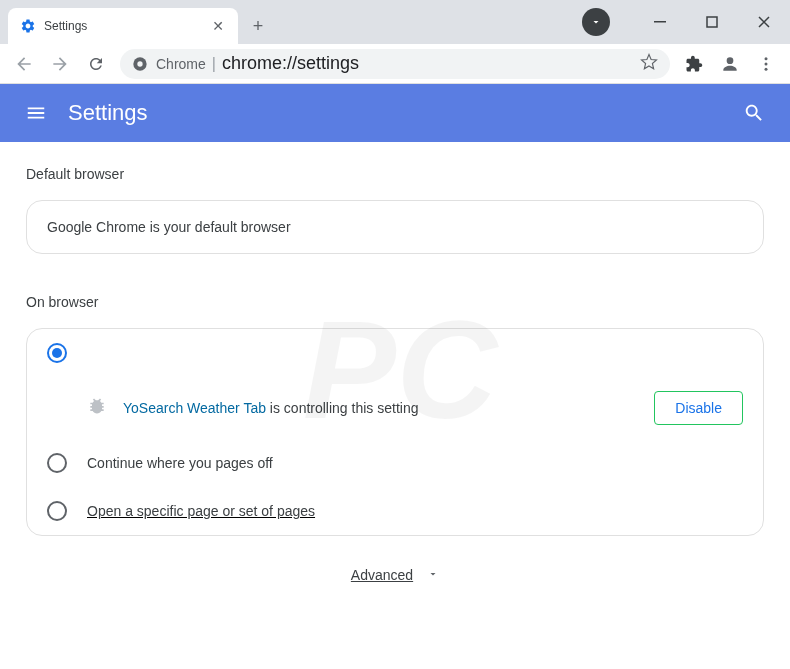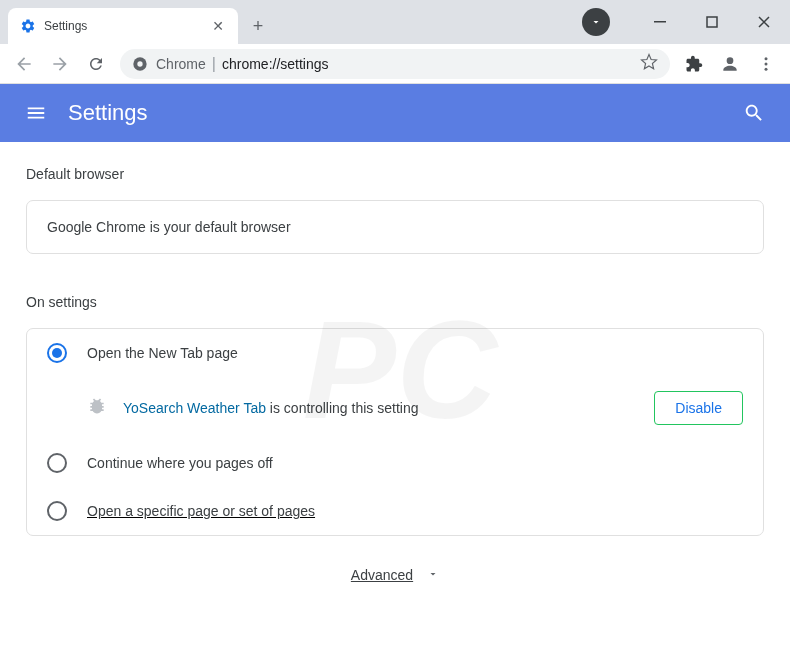--- a/index.html
+++ b/index.html
@@ -17,35 +17,35 @@
 .shield-btn { width: 28px; height: 28px; border-radius: 50%; background: #3c4043; display: flex; align-items: center; justify-content: center; margin-right: 20px; }
 
 
 .navbar { height: 40px; background: #fff; display: flex; align-items: center; padding: 0 8px; border-bottom: 1px solid #e0e0e0; gap: 4px; }
 .nav-btn { width: 32px; height: 32px; display: flex; align-items: center; justify-content: center; color: #9aa0a6; border-radius: 50%; cursor: pointer; }
 .nav-btn.active { color: #5f6368; }
 .omnibox { flex: 1; height: 30px; background: #f1f3f4; border-radius: 15px; display: flex; align-items: center; padding: 0 12px; margin: 0 4px; }
 .omni-icon { margin-right: 8px; color: #5f6368; display: flex; align-items: center; }
 .omni-prefix { color: #5f6368; font-size: 14px; }
 .omni-sep { color: #9aa0a6; margin: 0 6px; }
-.omni-url { color: #202124; font-size: 14px; }
+.omni-url { color: #202124; font-size: 18px; }
 .omni-star { margin-left: auto; color: #5f6368; cursor: pointer; }
 .toolbar-icon { width: 32px; height: 32px; display: flex; align-items: center; justify-content: center; color: #5f6368; border-radius: 50%; cursor: pointer; }
 
 
 .header { height: 58px; background: #5a7de2; display: flex; align-items: center; padding: 0 16px; color: #fff; }
 .menu-icon { width: 40px; height: 40px; display: flex; align-items: center; justify-content: center; cursor: pointer; margin-right: 12px; }
 .header-title { font-size: 22px; font-weight: 400; flex: 1; }
 .search-icon { width: 40px; height: 40px; display: flex; align-items: center; justify-content: center; cursor: pointer; }
 
 
 .content-wrap { height: 666px; overflow-y: scroll; background: #fff; }
 .content { padding: 20px 26px 40px 26px; }
 .section-label { font-size: 14px; color: #3c4043; margin-bottom: 18px; margin-top: 4px; }
-.card { border: 1px solid #e0e0e0; border-radius: 7px; background: #fff; }
+.card { border: 1px solid #e0e0e0; border-radius: 16px; background: #fff; }
 .card-simple { padding: 18px 20px; font-size: 14px; color: #3c4043; }
 
 .radio-row { display: flex; align-items: center; padding: 14px 20px; }
 .radio-row + .radio-row { border-top: 0; text-decoration: underline; }
 .radio { width: 20px; height: 20px; border-radius: 50%; border: 2px solid #5f6368; margin-right: 20px; display: flex; align-items: center; justify-content: center; flex-shrink: 0; }
 .radio.checked { border-color: #1a73e8; }
 .radio.checked::after { content: ''; width: 10px; height: 10px; background: #1a73e8; border-radius: 50%; }
 .radio-label { font-size: 14px; color: #3c4043; }
 
 .ext-row { display: flex; align-items: center; padding: 14px 20px 14px 60px; }
@@ -177,25 +177,24 @@
 <div class="content-wrap">
   <div class="content">
 
     <div class="section-label">Default browser</div>
     <div class="card card-simple">
       <span>Google Chrome is your default browser</span>
     </div>
 
     <div class="section-gap"></div>
 
-    <div class="section-label">On settings</div>
+    <div class="section-label">On browser</div>
     <div class="card">
       <div class="radio-row">
         <div class="radio checked"></div>
-        <div class="radio-label">Open the New Tab page</div>
       </div>
       <div class="ext-row">
         <span class="ext-icon">
           <svg width="20" height="20" viewBox="0 0 24 24">
               <path fill="#bdc1c6" d="M20 8h-2.81c-.45-.78-1.07-1.45-1.82-1.96L17 4.41 15.59 3l-2.17 2.17C12.96 5.06 12.49 5 12 5c-.49 0-.96.06-1.41.17L8.41 3 7 4.41l1.62 1.63C7.88 6.55 7.26 7.22 6.81 8H4v2h2.09c-.05.33-.09.66-.09 1v1H4v2h2v1c0 .34.04.67.09 1H4v2h2.81c1.04 1.79 2.97 3 5.19 3s4.15-1.21 5.19-3H20v-2h-2.09c.05-.33.09-.66.09-1v-1h2v-2h-2v-1c0-.34-.04-.67-.09-1H20V8z"></path>
             </svg>
         </span>
         <div class="ext-text">
           <span class="ext-link">YoSearch Weather Tab</span><span> is controlling this setting</span>
         </div>

